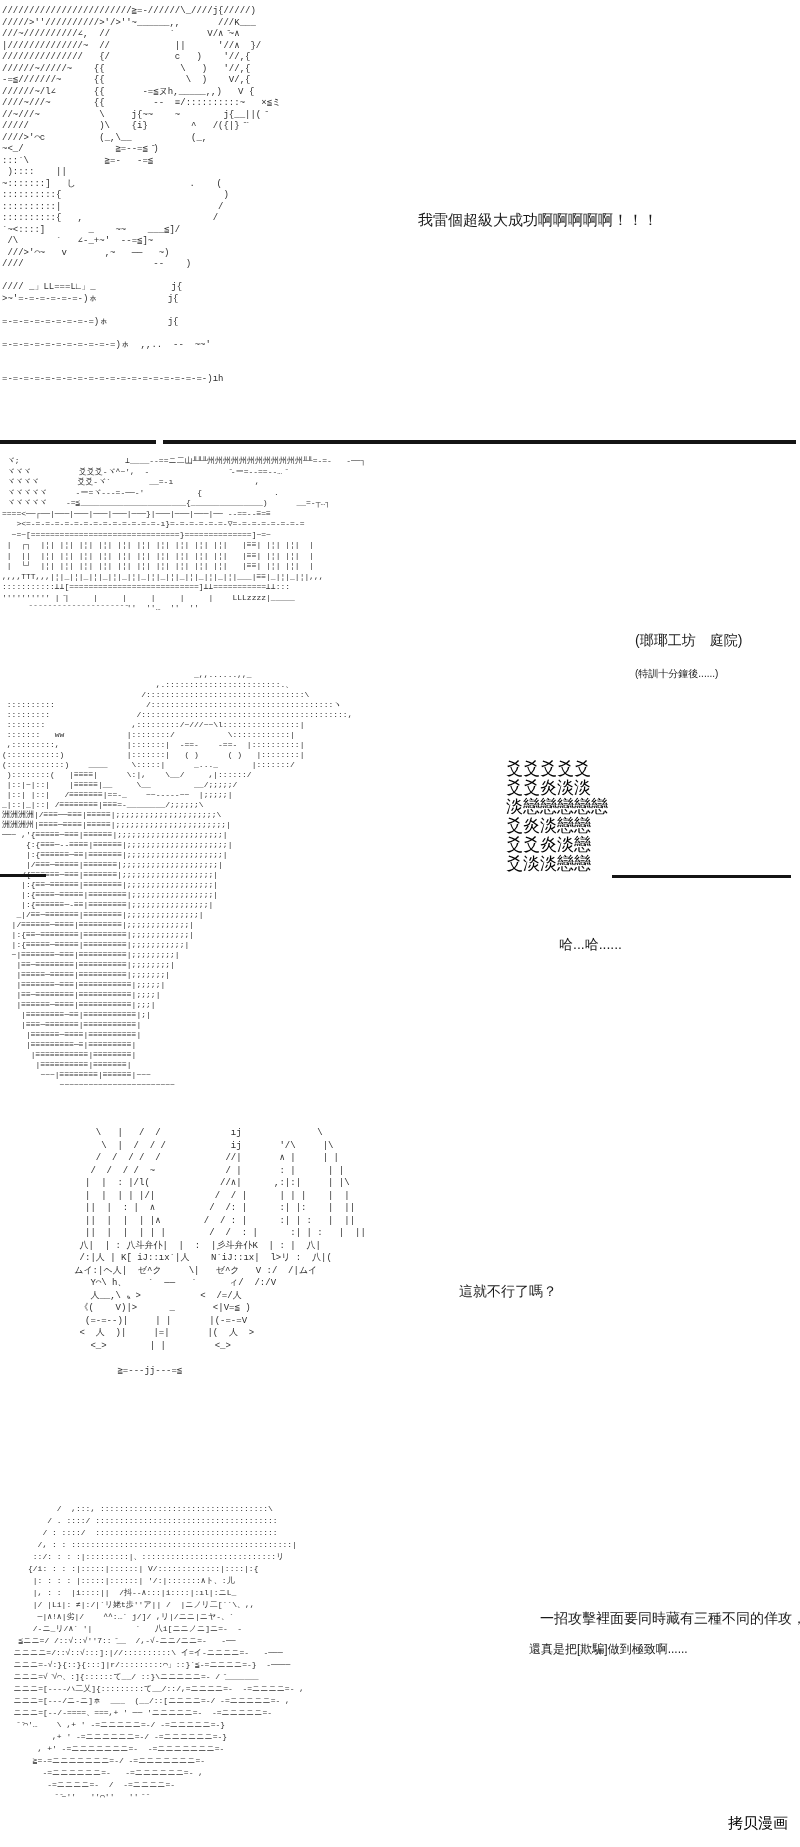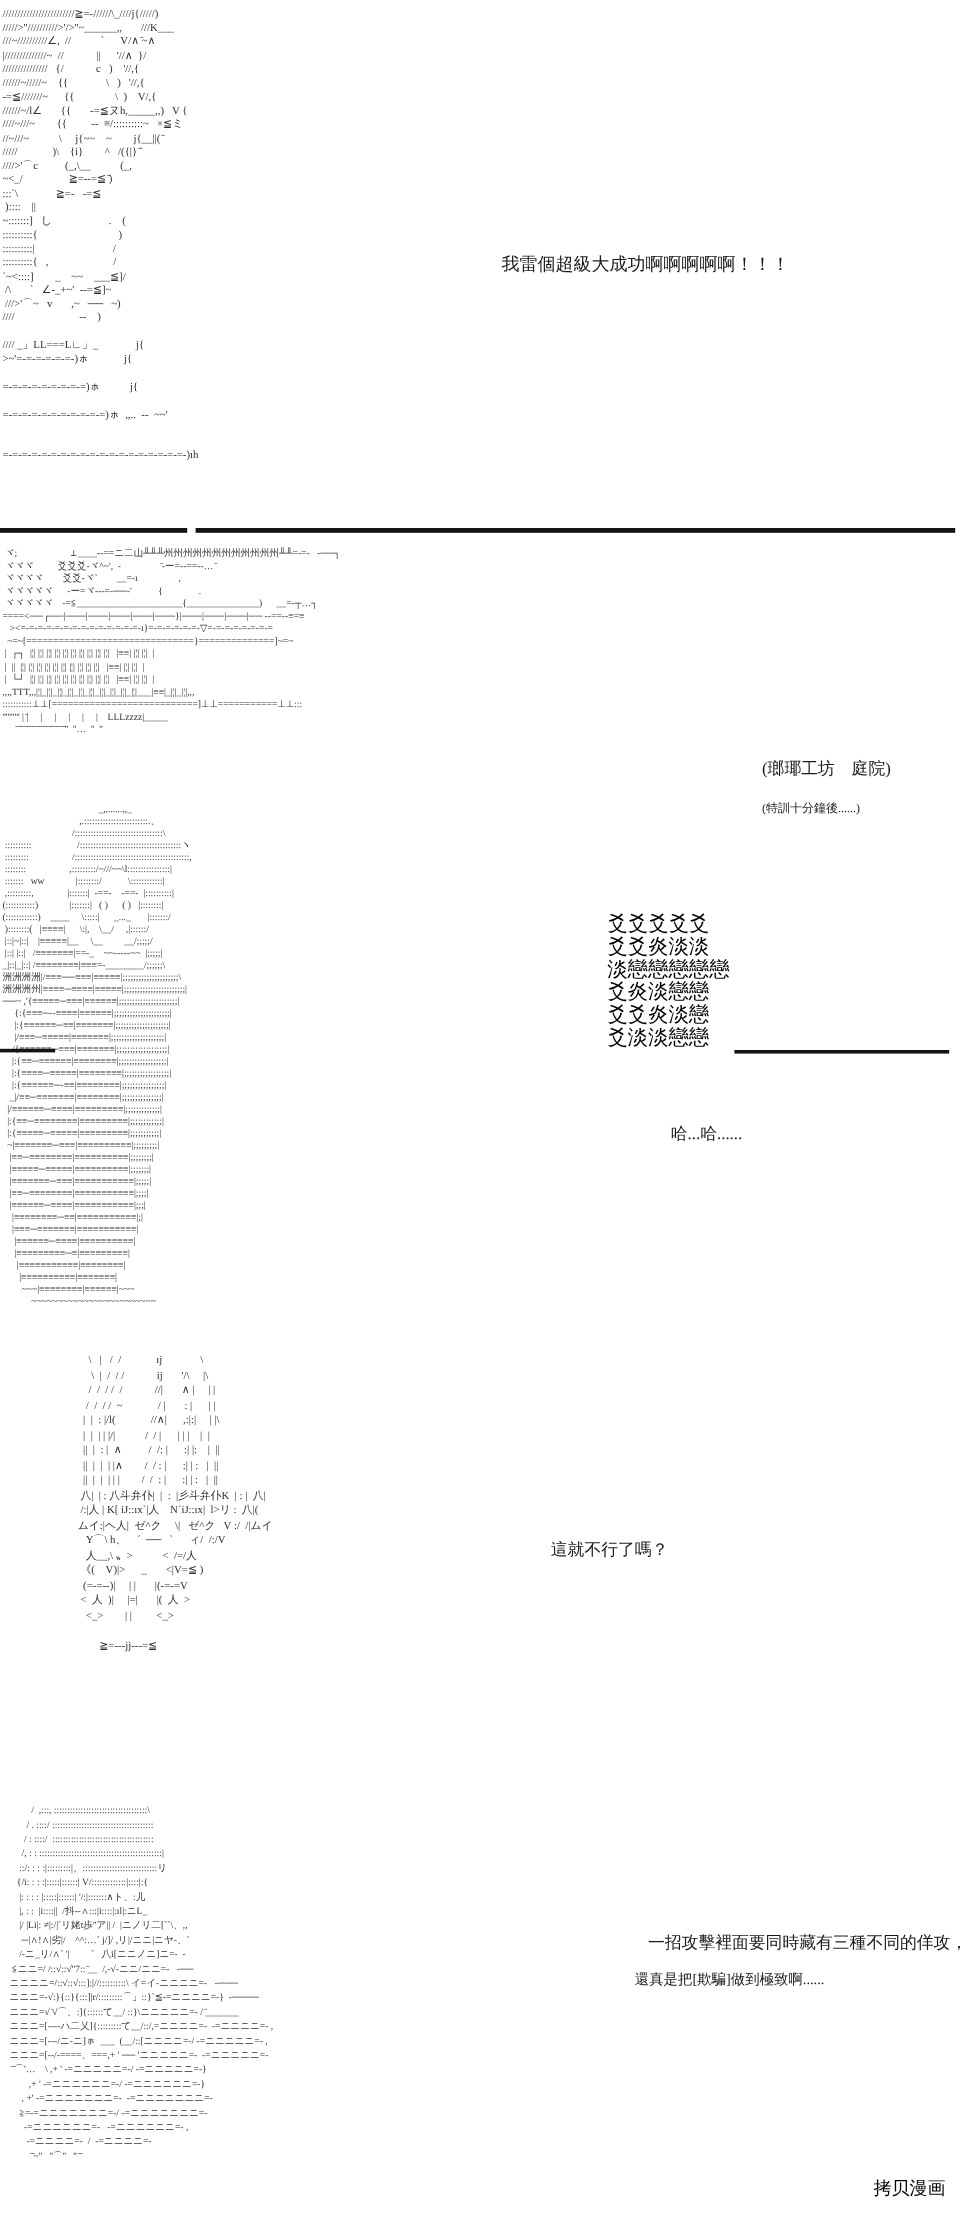--- a/index.html
+++ b/index.html
@@ -1,19 +1,19 @@
 <!DOCTYPE html>
 <html><head>
 <meta charset="utf-8">
 <style>
   *{margin:0;padding:0;box-sizing:border-box}
   html,body{background:#ffffff}
   body{width:800px;height:1847px;position:relative;overflow:hidden;font-family:"Liberation Sans",sans-serif}
-  .art{position:absolute;font-family:Liberation Serif, serif;color:#2e2e2e;white-space:pre;letter-spacing:0}
-  .txt{position:absolute;color:#1a1a1a;font-family:Liberation Serif, serif;white-space:pre}
+  .art{position:absolute;font-family:Liberation Mono, monospace;color:#2e2e2e;white-space:pre;letter-spacing:0}
+  .txt{position:absolute;color:#1a1a1a;font-family:Liberation Sans, sans-serif;white-space:pre}
   .bar{position:absolute;background:#141414}
   #art1{left:2px;top:6px;font-size:9px;line-height:11.5px}
   #art2{left:2px;top:456px;font-size:8px;line-height:10.5px}
   #art3{left:2px;top:670px;font-size:8px;line-height:10px}
   #fx{left:506px;top:760px;font-size:17px;line-height:19px;color:#000000}
   #art4{left:58px;top:1127px;font-size:9px;line-height:12.5px}
   #art5{left:4px;top:1503px;font-size:8px;line-height:12px}
   #bar1a{left:0;top:440px;width:156px;height:4px}
   #bar1b{left:163px;top:440px;width:633px;height:4px}
   #bar2a{left:0;top:874px;width:46px;height:3px}

